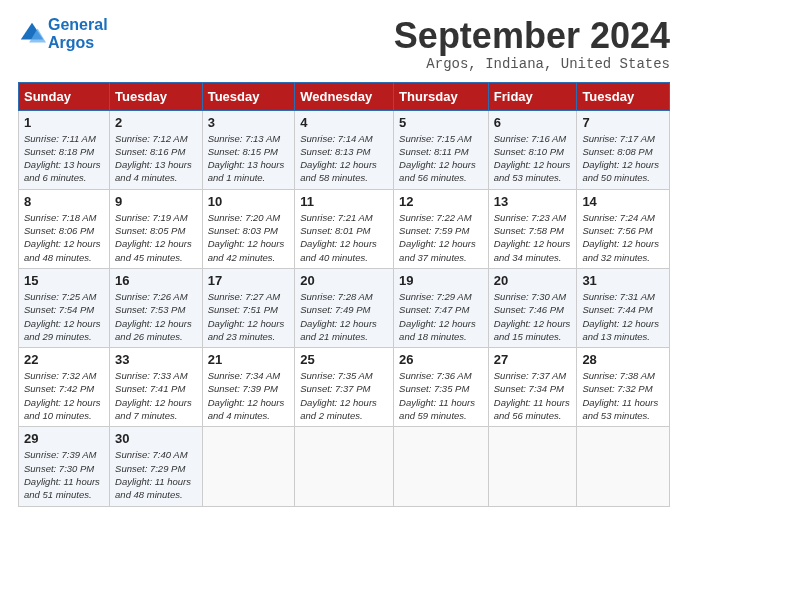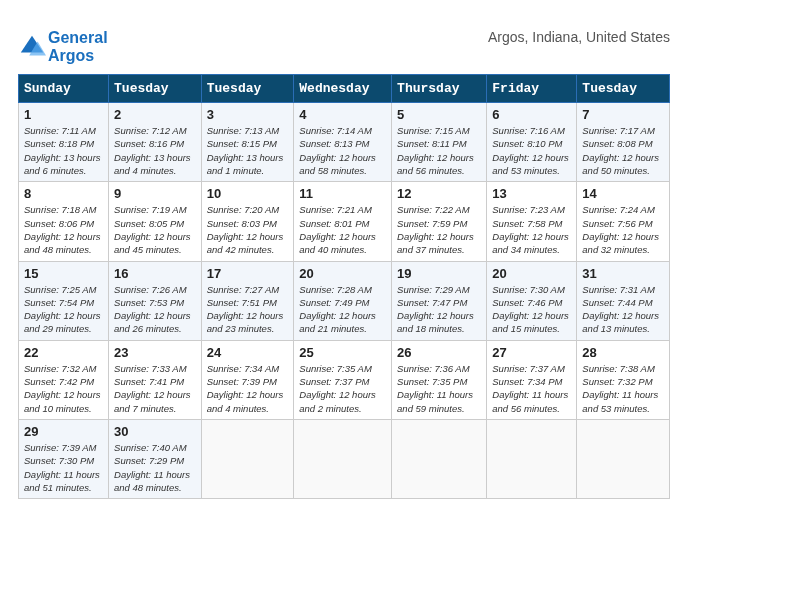--- a/index.html
+++ b/index.html
@@ -5,22 +5,21 @@
     * { margin: 0; padding: 0; box-sizing: border-box; }
     body {
       font-family: Arial, sans-serif;
       background: #fff;
       width: 792px;
       height: 612px;
       overflow: hidden;
     }
     .page {
       width: 688px;
-      padding: 9px 18px 10px 18px;
-      margin-top: 20px;
+      padding: 16px 18px 10px 18px;
     }
     .header {
       display: flex;
       align-items: flex-start;
       justify-content: space-between;
       margin-bottom: 10px;
     }
     .logo {
       display: flex;
       align-items: center;
@@ -35,35 +34,35 @@
     }
     .month-title {
       font-size: 36px;
       font-weight: bold;
       color: #333;
       line-height: 1.1;
     }
     .location {
       font-size: 14px;
       color: #555;
+      font-family: Liberation Mono, monospace;
     }
     table {
       width: 100%;
       border-collapse: collapse;
       font-size: 11px;
     }
     thead tr th {
-      background-color: #0c4a6e;
+      background-color: #b91c1c;
       color: #fff;
       font-size: 13px;
       font-weight: bold;
       padding: 6px 5px;
       text-align: left;
       border: 1px solid #2a6db5;
-      font-family: Liberation Mono, monospace;
     }
     tbody tr td {
       border: 1px solid #ccc;
       vertical-align: top;
       padding: 4px 5px;
       height: 78px;
       width: 106px;
     }
     tbody tr:nth-child(odd) td {
       background-color: #f2f6fb;
@@ -97,20 +96,21 @@
       <svg class="logo-icon" viewBox="0 0 40 40">
         <polygon points="20,4 36,28 4,28" fill="#1a6fbe"></polygon>
         <polygon points="28,12 40,32 16,32" fill="#5aabf0" opacity="0.7"></polygon>
       </svg>
       <div>
         <div style="font-size:16px;font-weight:bold;color:#1a6fbe;line-height:1.1;">General</div>
         <div style="font-size:16px;font-weight:bold;color:#1a6fbe;line-height:1.1;">Argos</div>
       </div>
     </div>
     <div class="title-block">
+      <div class="month-title">September 2024</div>
       <div class="location">Argos, Indiana, United States</div>
     </div>
   </div>
 
   <table>
     <thead>
       <tr id="header-row">
           <th>Sunday</th>
           <th>Tuesday</th>
           <th>Tuesday</th>
@@ -210,25 +210,25 @@
             <span class="day-num">31</span>
             <div class="day-detail">Sunrise: 7:31 AM<br>Sunset: 7:44 PM<br>Daylight: 12 hours and 13 minutes.</div>
           </td>
         </tr>
         <tr>
           <td>
             <span class="day-num">22</span>
             <div class="day-detail">Sunrise: 7:32 AM<br>Sunset: 7:42 PM<br>Daylight: 12 hours and 10 minutes.</div>
           </td>
           <td>
-            <span class="day-num">23</span>
+            <span class="day-num">33</span>
             <div class="day-detail">Sunrise: 7:33 AM<br>Sunset: 7:41 PM<br>Daylight: 12 hours and 7 minutes.</div>
           </td>
           <td>
-            <span class="day-num">24</span>
+            <span class="day-num">21</span>
             <div class="day-detail">Sunrise: 7:34 AM<br>Sunset: 7:39 PM<br>Daylight: 12 hours and 4 minutes.</div>
           </td>
           <td>
             <span class="day-num">25</span>
             <div class="day-detail">Sunrise: 7:35 AM<br>Sunset: 7:37 PM<br>Daylight: 12 hours and 2 minutes.</div>
           </td>
           <td>
             <span class="day-num">26</span>
             <div class="day-detail">Sunrise: 7:36 AM<br>Sunset: 7:35 PM<br>Daylight: 11 hours and 59 minutes.</div>
           </td>

